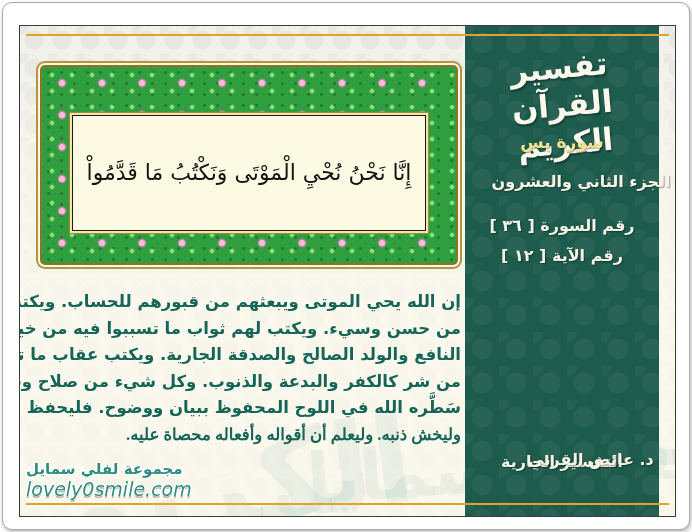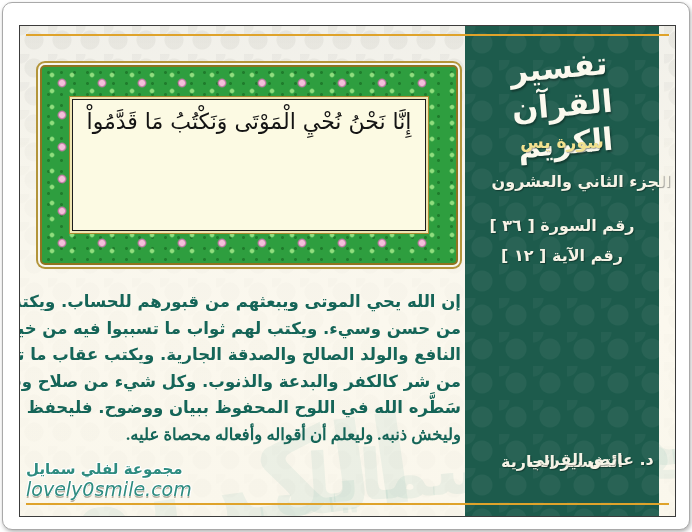--- a/index.html
+++ b/index.html
@@ -75,21 +75,21 @@
       radial-gradient(circle, rgba(150,225,130,.95) 1.5px, rgba(0,0,0,0) 3px),
       radial-gradient(circle, rgba(18,96,28,.55) 1px, rgba(0,0,0,0) 2px);
     background-size:40px 32px,20px 16px,13px 11px;
     border:2px solid #8f7420;border-radius:5px;
     box-shadow:0 0 0 2px #f7f6ee,0 0 0 4px #b3953a,1px 2px 3px rgba(0,0,0,.25);
   }
   .ornate-inner{
     position:absolute;inset:32px 30px;background:#fcfae3;
     border:1px solid #1c1c1c;
     box-shadow:0 0 0 2px #efe6b4,0 0 0 3px #a8892c;
-    display:flex;flex-direction:row;justify-content:center;gap:12px;
+    display:flex;flex-direction:column;justify-content:center;gap:12px;margin-top:16px;
   }
   .verse-line{
     direction:rtl;text-align:center;color:#141414;
     font-size:22px;line-height:44px;white-space:nowrap;
   }
 
   
   .tafsir{
     position:absolute;left:4px;top:263px;width:437px;z-index:2;
     direction:rtl;color:#156558;font-weight:bold;font-size:16.5px;

